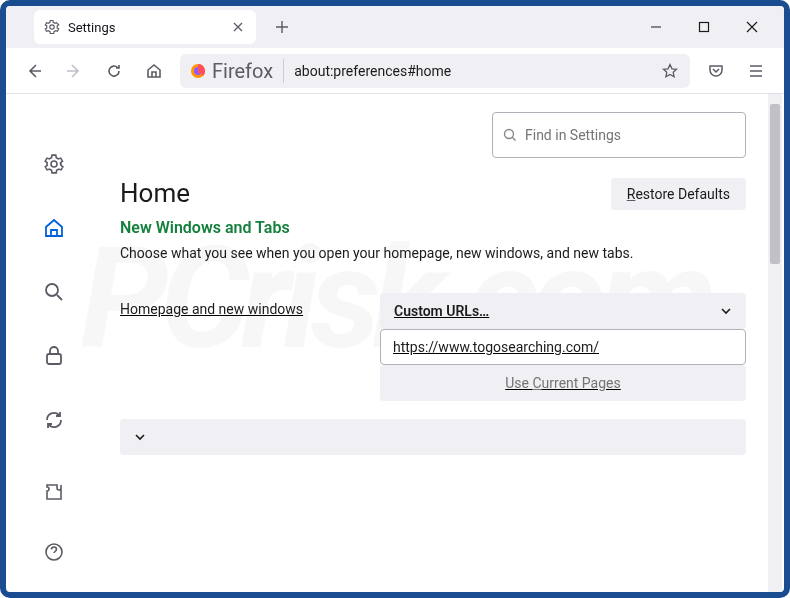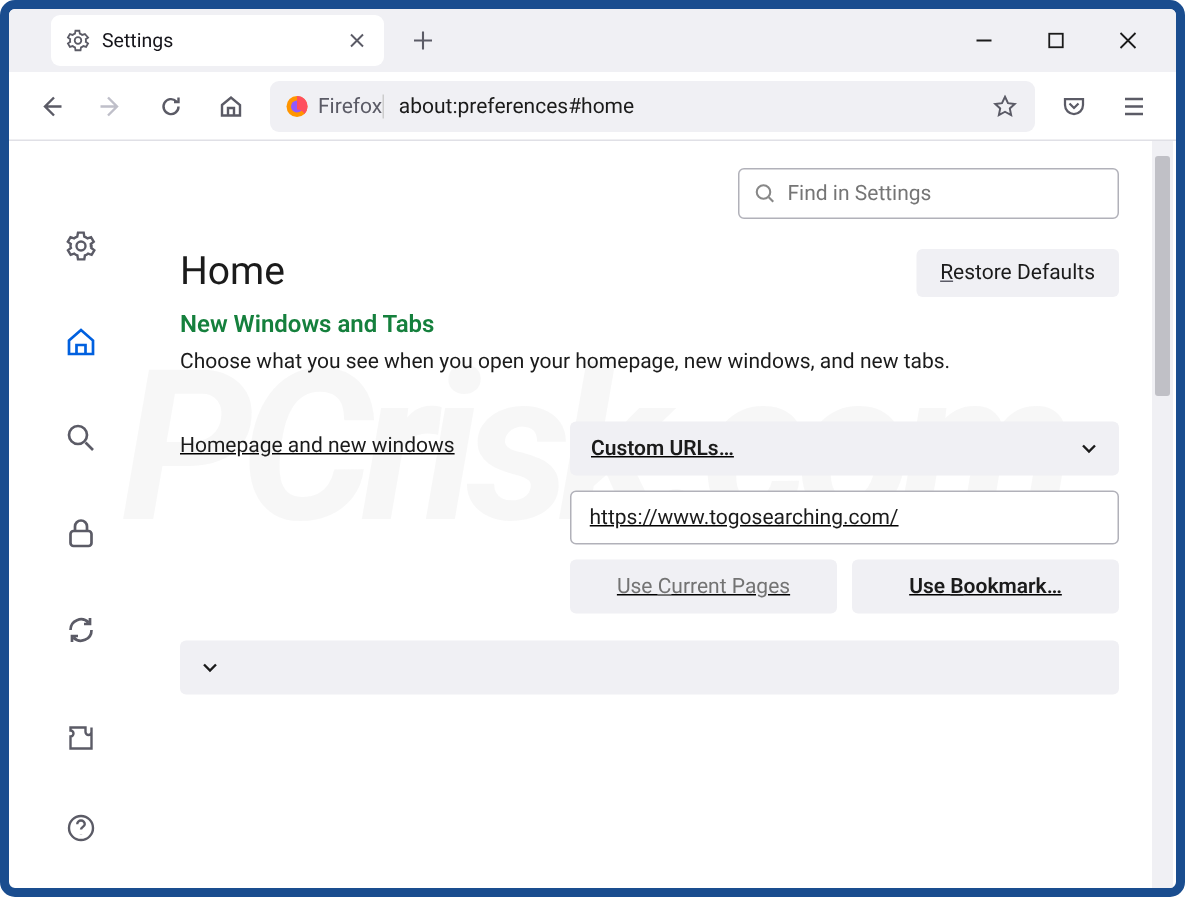--- a/index.html
+++ b/index.html
@@ -20,50 +20,50 @@
     .win-controls { margin-left: auto; display: flex; gap: 24px; padding-right: 12px; }
     .win-btn { width: 24px; height: 24px; display: flex; align-items: center; justify-content: center; color: #1b1b1b; cursor: pointer; }
     
     
     .toolbar { display: flex; align-items: center; height: 46px; padding: 0 14px; gap: 12px; border-bottom: 1px solid #e0e0e6; }
     .nav-btn { width: 28px; height: 28px; display: flex; align-items: center; justify-content: center; color: #5b5b66; cursor: pointer; }
     .nav-btn.disabled { color: #bfbfc9; }
     .urlbar { flex: 1; display: flex; align-items: center; height: 34px; background: #f0f0f4; border-radius: 6px; padding: 0 10px; gap: 10px; }
     .urlbar-identity { display: flex; align-items: center; gap: 6px; }
     .ff-logo { width: 16px; height: 16px; }
-    .urlbar-label { font-size: 14px; color: #5b5b66; border-right: 1px solid #ccc; }
+    .urlbar-label { font-size: 20px; color: #5b5b66; border-right: 1px solid #ccc; padding-right: 10px; }
     .urlbar-text { font-size: 14px; color: #1b1b1b; flex: 1; }
     .urlbar-star { color: #5b5b66; width: 18px; }
     
     
     .main { flex: 1; display: flex; position: relative; overflow: hidden; }
     .scrollbar { position: absolute; right: 2px; top: 0; width: 14px; height: 100%; background: #f0f0f4; }
     .scrollbar-thumb { position: absolute; right: 2px; top: 10px; width: 10px; height: 160px; background: #c0c0c6; border-radius: 2px; }
     
     .sidebar { width: 96px; display: flex; flex-direction: column; align-items: center; padding-top: 54px; gap: 32px; }
     .side-item { width: 32px; height: 32px; display: flex; align-items: center; justify-content: center; color: #5b5b66; cursor: pointer; border-radius: 4px; }
     .side-item.active { color: #0060df; }
     .sidebar-bottom { margin-top: auto; padding-bottom: 24px; display: flex; flex-direction: column; gap: 28px; align-items: center; }
     
     .panel { flex: 1; padding: 18px 38px 0 18px; overflow: hidden; }
     .search-row { display: flex; justify-content: flex-end; margin-bottom: 20px; }
-    .search-box { width: 254px; height: 34px; border: 1px solid #b1b1b9; border-radius: 4px; display: flex; align-items: center; padding: 0 10px; gap: 8px; color: #737373; }
+    .search-box { width: 254px; height: 46px; border: 1px solid #b1b1b9; border-radius: 4px; display: flex; align-items: center; padding: 0 10px; gap: 8px; color: #737373; }
     .search-box input { border: none; outline: none; font-size: 14px; flex: 1; background: transparent; color: #737373; }
     
     .heading-row { display: flex; align-items: flex-start; margin-bottom: 8px; }
     .heading { font-size: 26px; font-weight: 400; color: #1b1b1b; }
     .restore-btn { margin-left: auto; padding: 8px 16px; background: #f0f0f4; border: none; border-radius: 4px; font-size: 14px; cursor: pointer; color: #1b1b1b; }
     .restore-btn u { text-decoration: underline; text-decoration-color: #5b5b66; }
     
     .section-title { font-size: 16px; font-weight: 600; margin-bottom: 8px; color: #15803d; }
     .section-desc { font-size: 14px; color: #1b1b1b; margin-bottom: 32px; }
     
     .form-row { display: flex; align-items: flex-start; margin-bottom: 18px; text-decoration: underline; }
     .form-label { width: 260px; font-size: 14px; color: #1b1b1b; padding-top: 8px; }
-    .form-controls { flex: 1; display: flex; flex-direction: column; gap: 10px; }
+    .form-controls { flex: 1; display: flex; flex-direction: column; }
     .dropdown { height: 36px; background: #f0f0f4; border: none; border-radius: 4px; padding: 0 14px; display: flex; align-items: center; font-size: 14px; font-weight: 600; cursor: pointer; color: #1b1b1b; justify-content: space-between; }
     .text-input { height: 36px; border: 1px solid #b1b1b9; border-radius: 4px; padding: 10px 12px; font-size: 14px; color: #1b1b1b; outline: none; }
     .btn-row { display: flex; gap: 10px; }
     .small-btn { flex: 1; height: 36px; background: #f0f0f4; border: none; border-radius: 4px; font-size: 14px; cursor: pointer; color: #1b1b1b; font-weight: 400; }
     .small-btn.disabled { color: #737373; }
     .small-btn u { text-decoration: underline; }
     
     svg { display: block; }
   </style>
 </head>
@@ -228,21 +228,20 @@
         <div class="form-controls">
           <div class="dropdown">
             <span>Custom URLs…</span>
             <svg width="12" height="12" viewBox="0 0 12 12">
                 <path fill="none" stroke="#1b1b1b" stroke-width="1.6" d="M2 4l4 4 4-4"></path>
               </svg>
           </div>
           <input class="text-input" value="https://www.togosearching.com/" style="">
           <div class="btn-row">
             <button class="small-btn disabled"><span>Use </span><u>C</u><span>urrent Pages</span></button>
-            <button class="small-btn"><span style="font-weight:600"><span>Use </span><u>B</u><span>ookmark…</span></span></button>
           </div>
         </div>
       </div>
 
       <div class="form-row">
         <div class="form-controls">
           <div class="dropdown">
             <svg width="12" height="12" viewBox="0 0 12 12">
                 <path fill="none" stroke="#1b1b1b" stroke-width="1.6" d="M2 4l4 4 4-4"></path>
               </svg>

